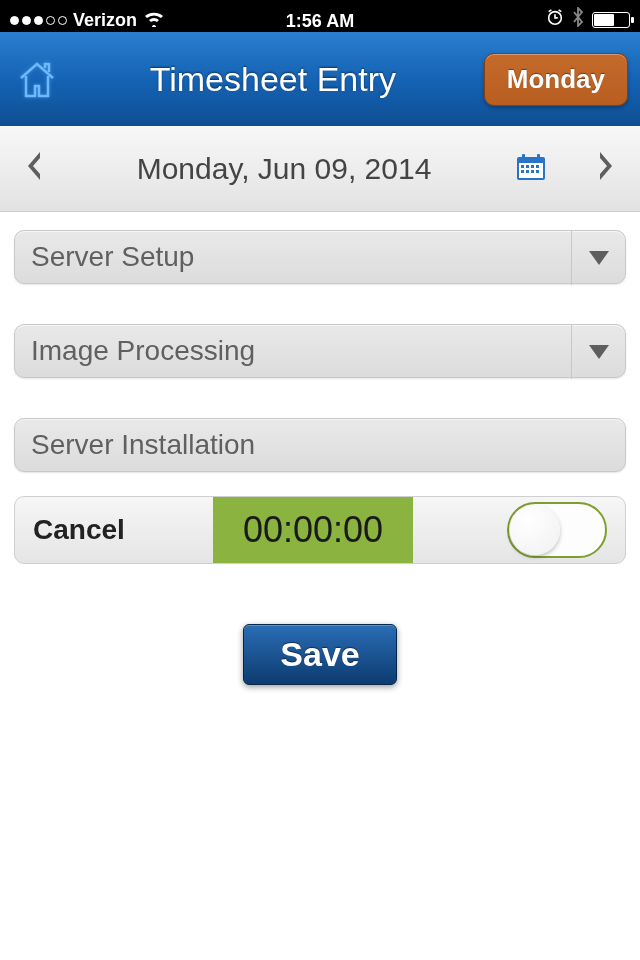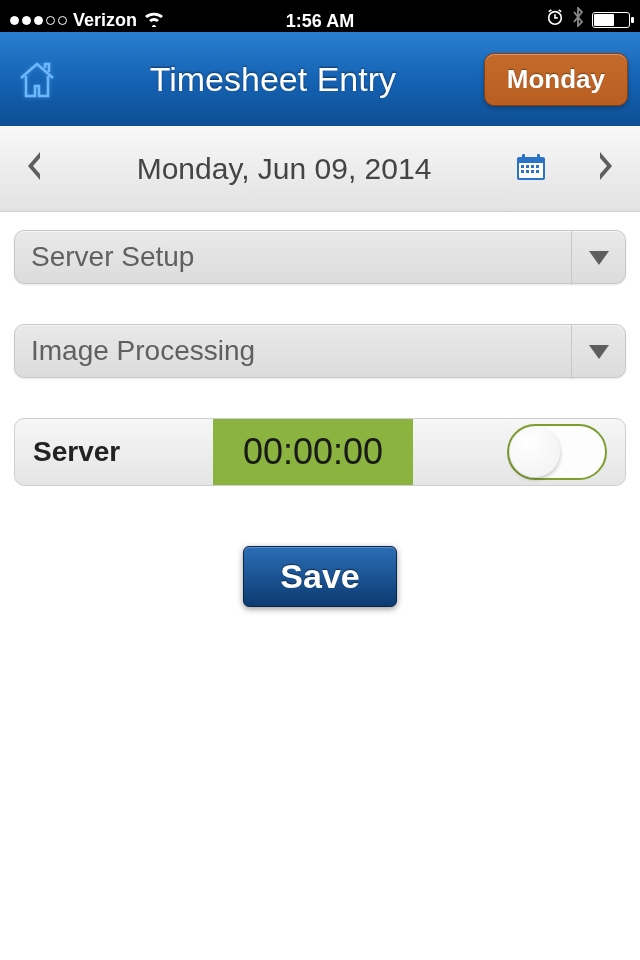--- a/index.html
+++ b/index.html
@@ -278,24 +278,27 @@
 
   <div class="select-field">
     <span>Image Processing</span>
     <div class="select-arrow">
       <svg width="24" height="18" viewBox="0 0 24 18">
           <path d="M2 2 L22 2 L12 16 Z"></path>
         </svg>
     </div>
   </div>
 
+  <div class="text-field tight">
+    <span>Server Installation</span>
+  </div>
 
 
   <div class="timer-row">
-    <div class="timer-label">Server</div>
+    <div class="timer-label">Cancel</div>
     <div class="timer-display">00:00:00</div>
     <div class="toggle">
       <div class="toggle-knob"></div>
     </div>
   </div>
 
   <div class="save-row">
     <button class="save-btn">Save</button>
   </div>
 

